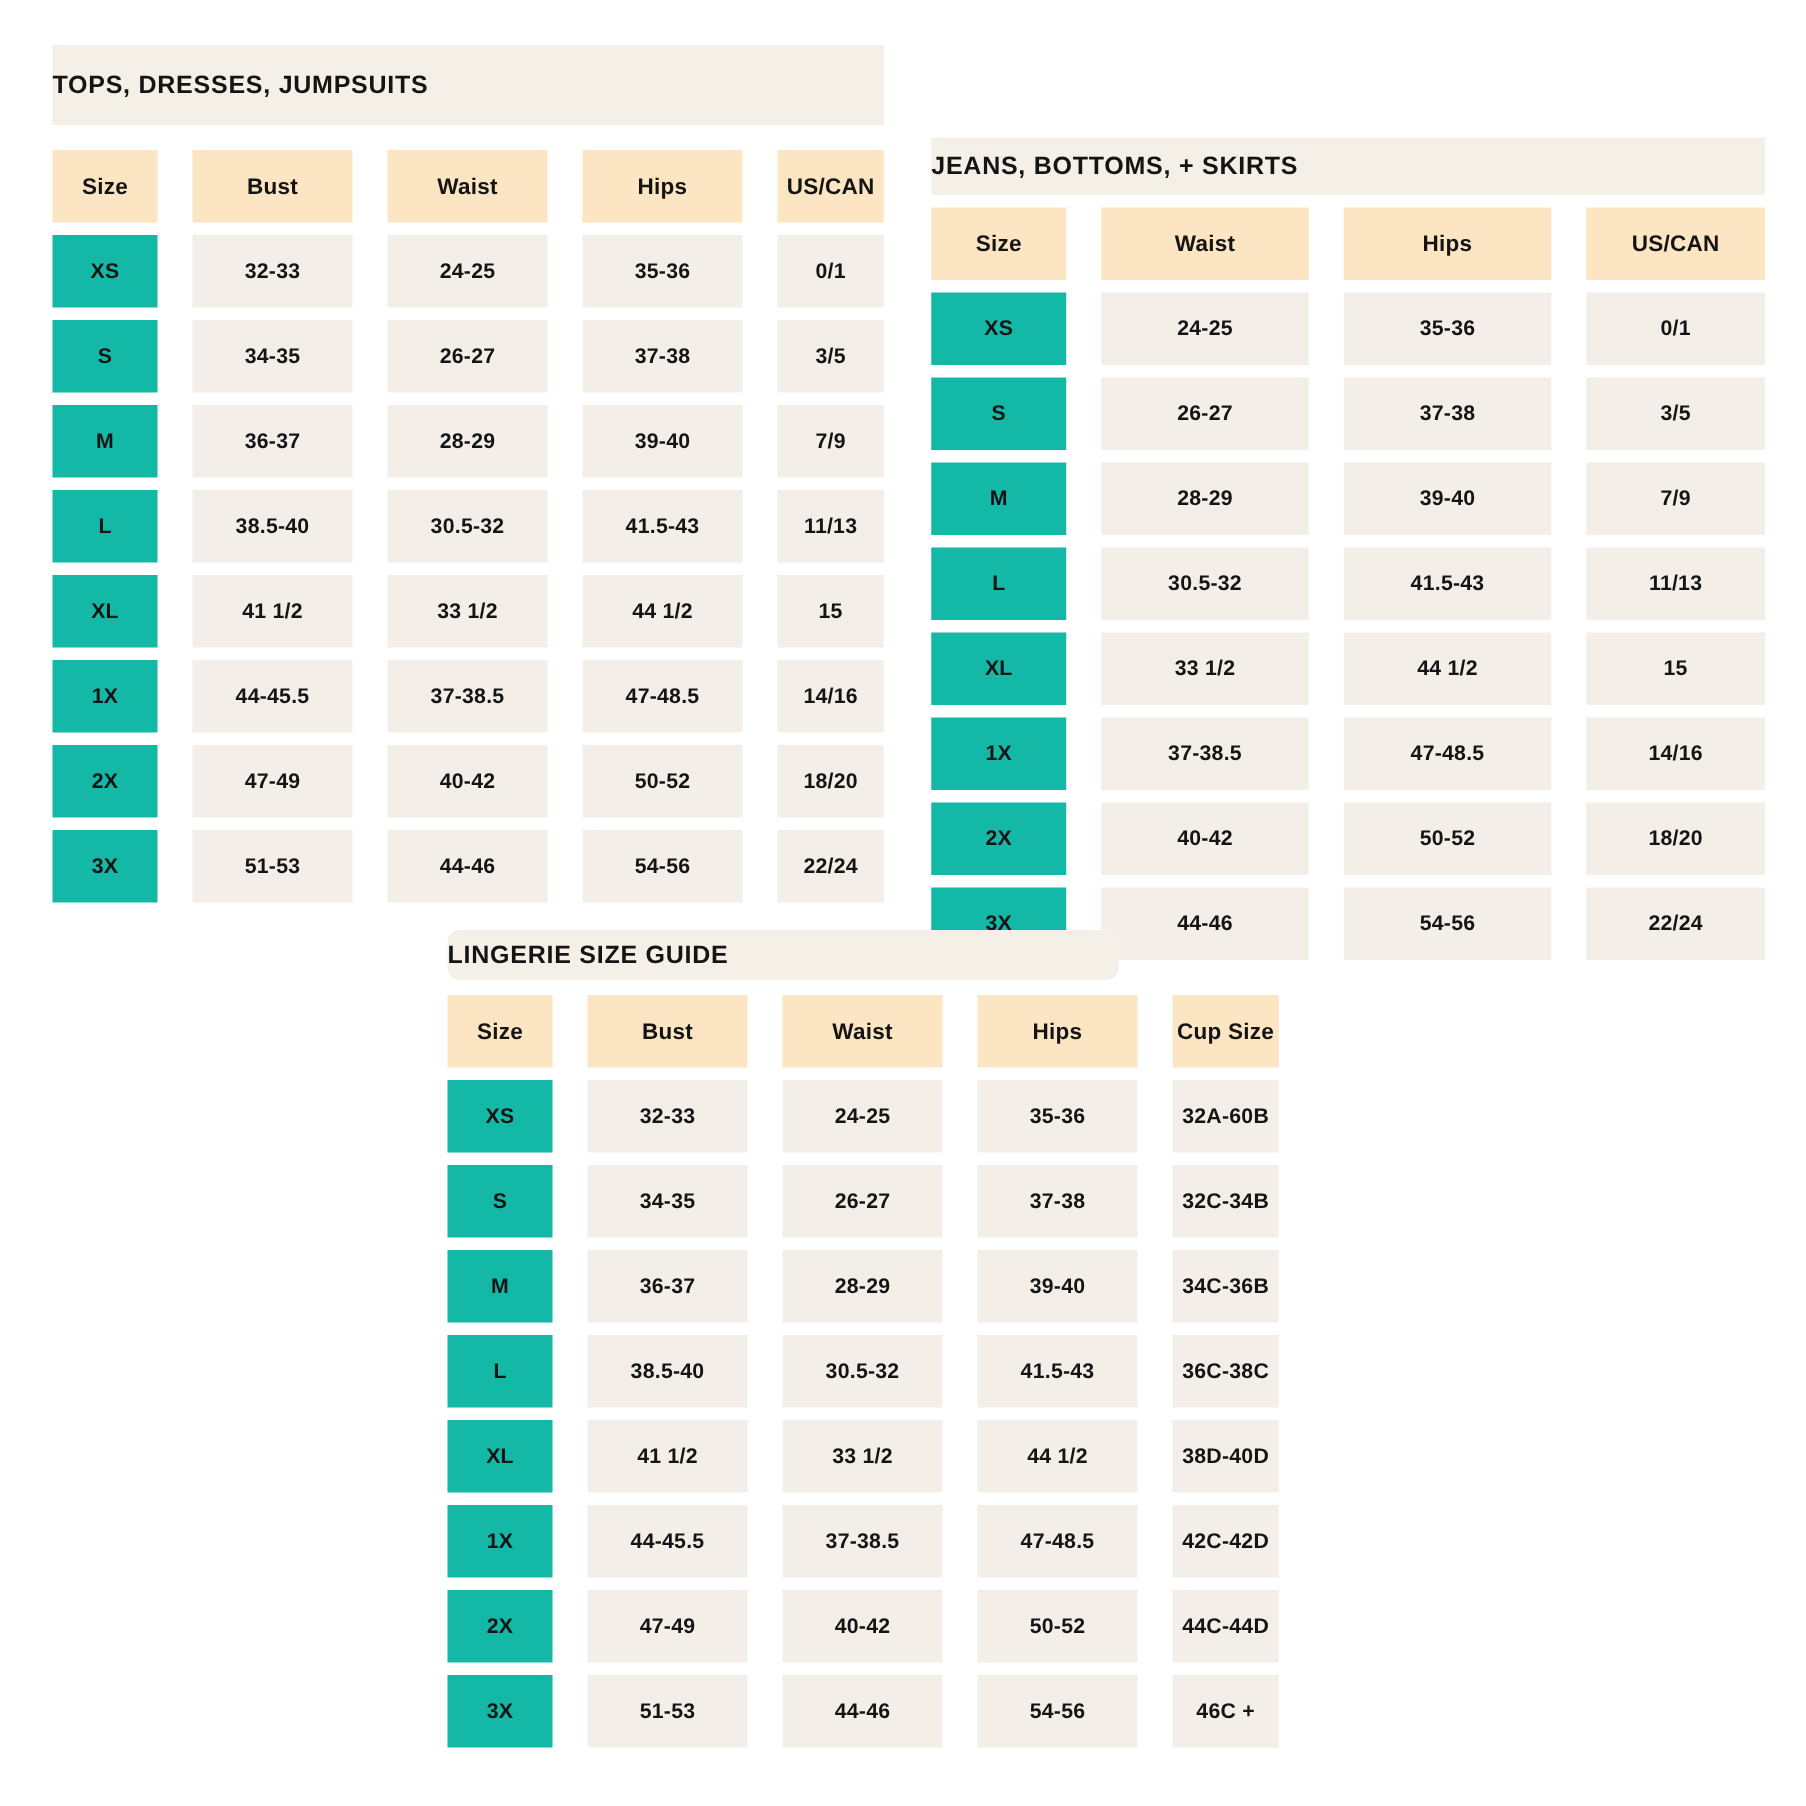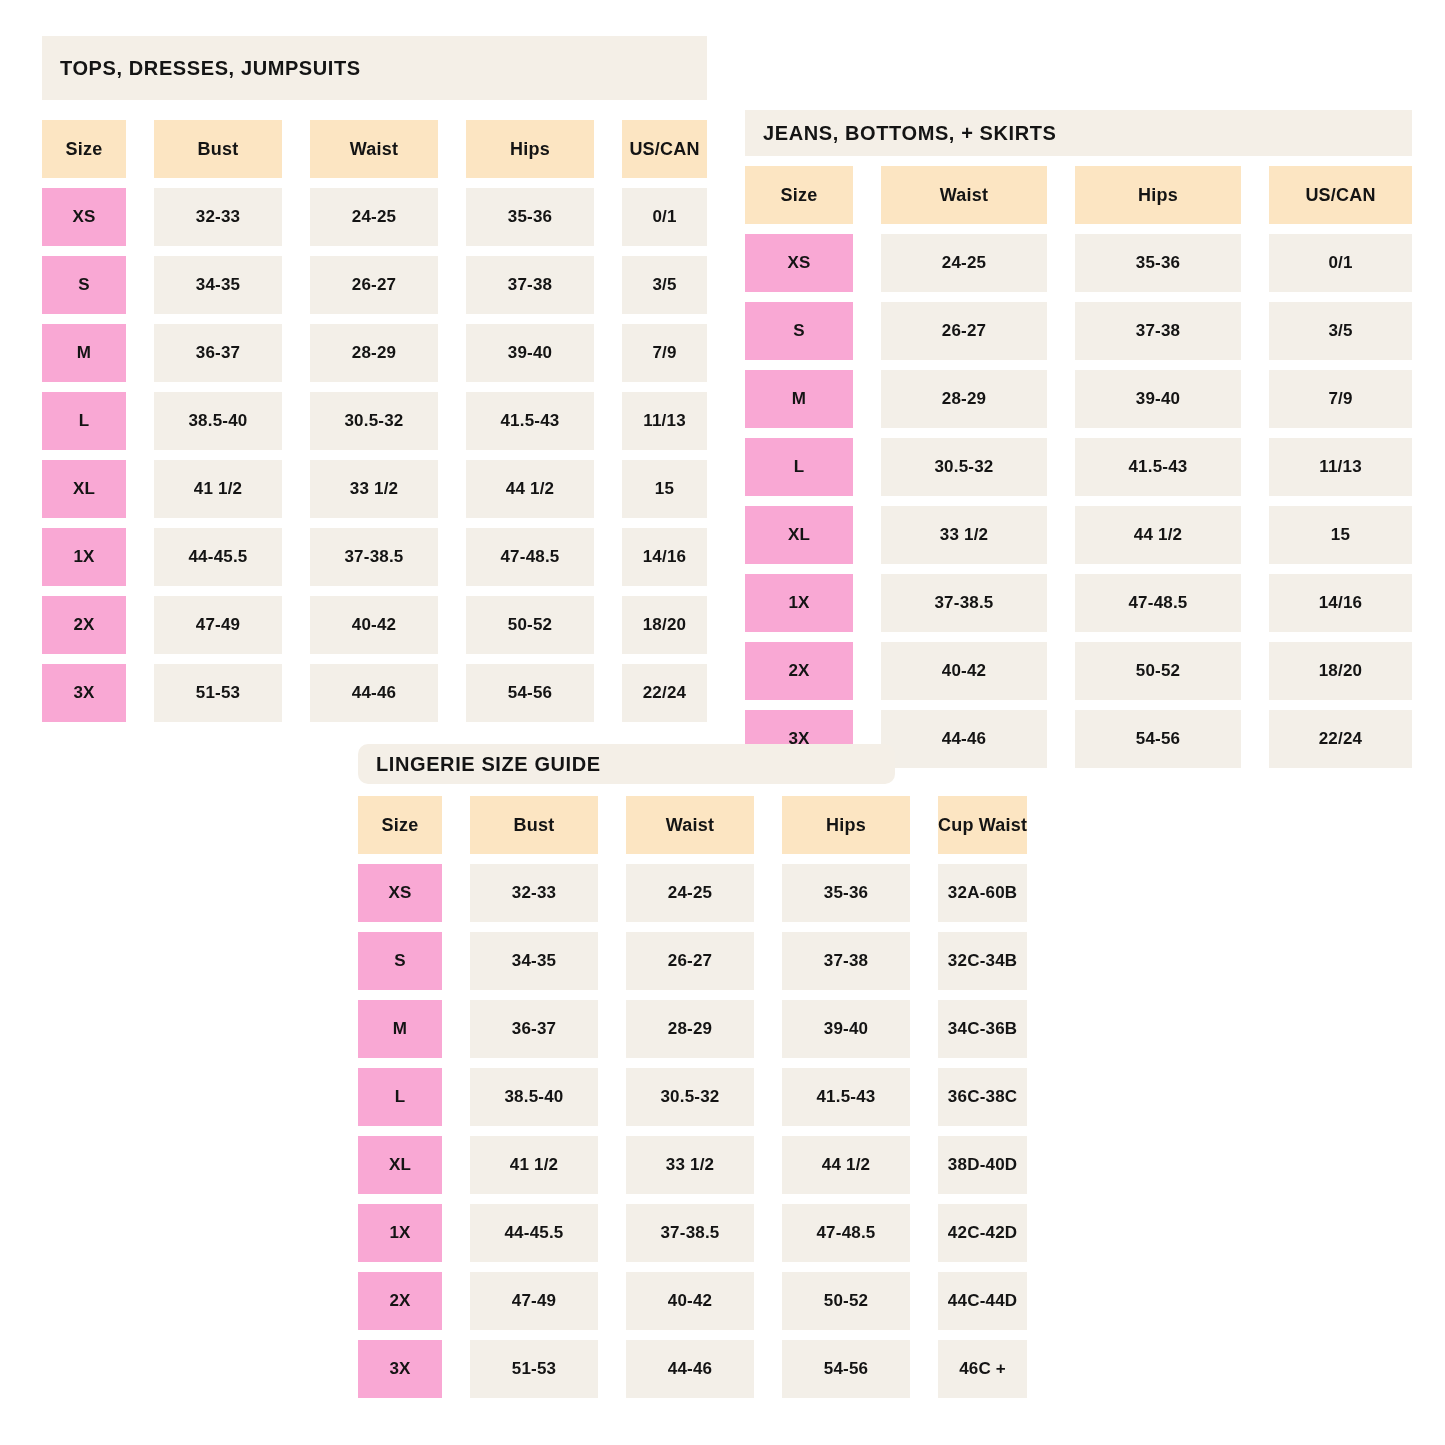--- a/index.html
+++ b/index.html
@@ -17,21 +17,20 @@
     overflow: hidden;
   }
   .size-table {
     position: absolute;
   }
   .title-band {
     background: #f4efe7;
     display: flex;
     flex-direction: column;
     justify-content: center;
-    padding-left: 18px;
     box-sizing: border-box;
   }
   .table-title {
     font-weight: bold;
     font-size: 20px;
     letter-spacing: 0.6px;
     line-height: 1.15;
   }
   .table-subtitle {
     font-weight: bold;
@@ -60,21 +59,21 @@
     font-weight: bold;
     font-size: 17px;
     letter-spacing: 0.2px;
     white-space: nowrap;
   }
   .hcell {
     background: #fce5c2;
     font-size: 18px;
   }
   .scell {
-    background: #f9a8d4;
+    background: #14b8a6;
   }
   .dcell {
     background: #f3efe8;
   }
   
   #tops-table    { left: 42px;  top: 36px;  width: 665px; }
   #tops-table .title-band    { width: 665px; height: 64px; }
   #jeans-table   { left: 745px; top: 66px;  width: 667px; }
   #jeans-table .title-band   { width: 667px; height: 46px; margin-top: 44px; }
   #lingerie-table{ left: 358px; top: 744px; width: 665px; }
@@ -184,21 +183,21 @@
 
   <div id="lingerie-table" class="size-table">
     <div class="title-band">
       <div class="table-title">LINGERIE SIZE GUIDE</div>
     </div>
     <div class="grid lingerie-grid">
         <div class="cell hcell">Size</div>
         <div class="cell hcell">Bust</div>
         <div class="cell hcell">Waist</div>
         <div class="cell hcell">Hips</div>
-        <div class="cell hcell">Cup Waist</div>
+        <div class="cell hcell">Cup Size</div>
         <div class="cell scell">XS</div>
         <div class="cell dcell">32-33</div>
         <div class="cell dcell">24-25</div>
         <div class="cell dcell">35-36</div>
         <div class="cell dcell">32A-60B</div>
         <div class="cell scell">S</div>
         <div class="cell dcell">34-35</div>
         <div class="cell dcell">26-27</div>
         <div class="cell dcell">37-38</div>
         <div class="cell dcell">32C-34B</div>

